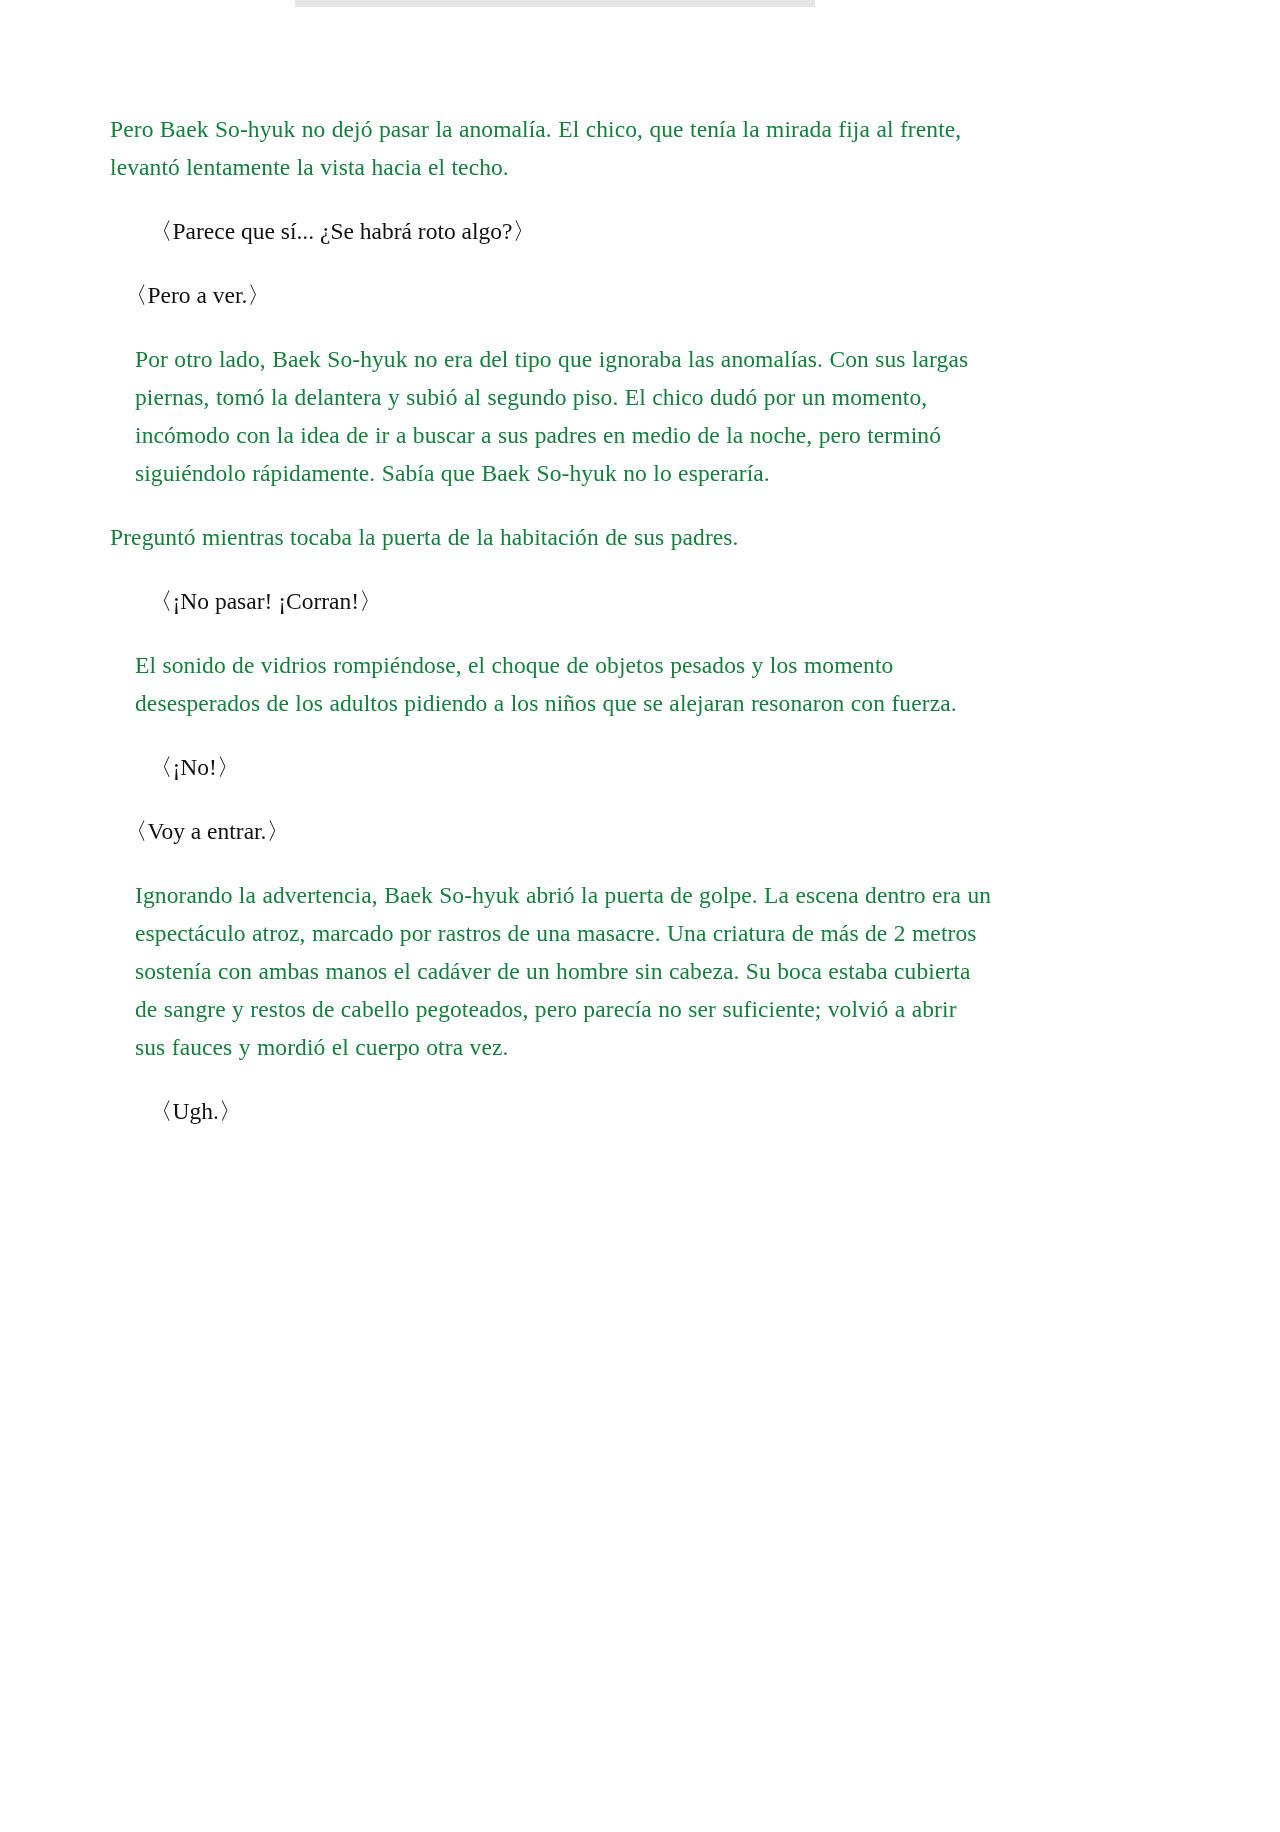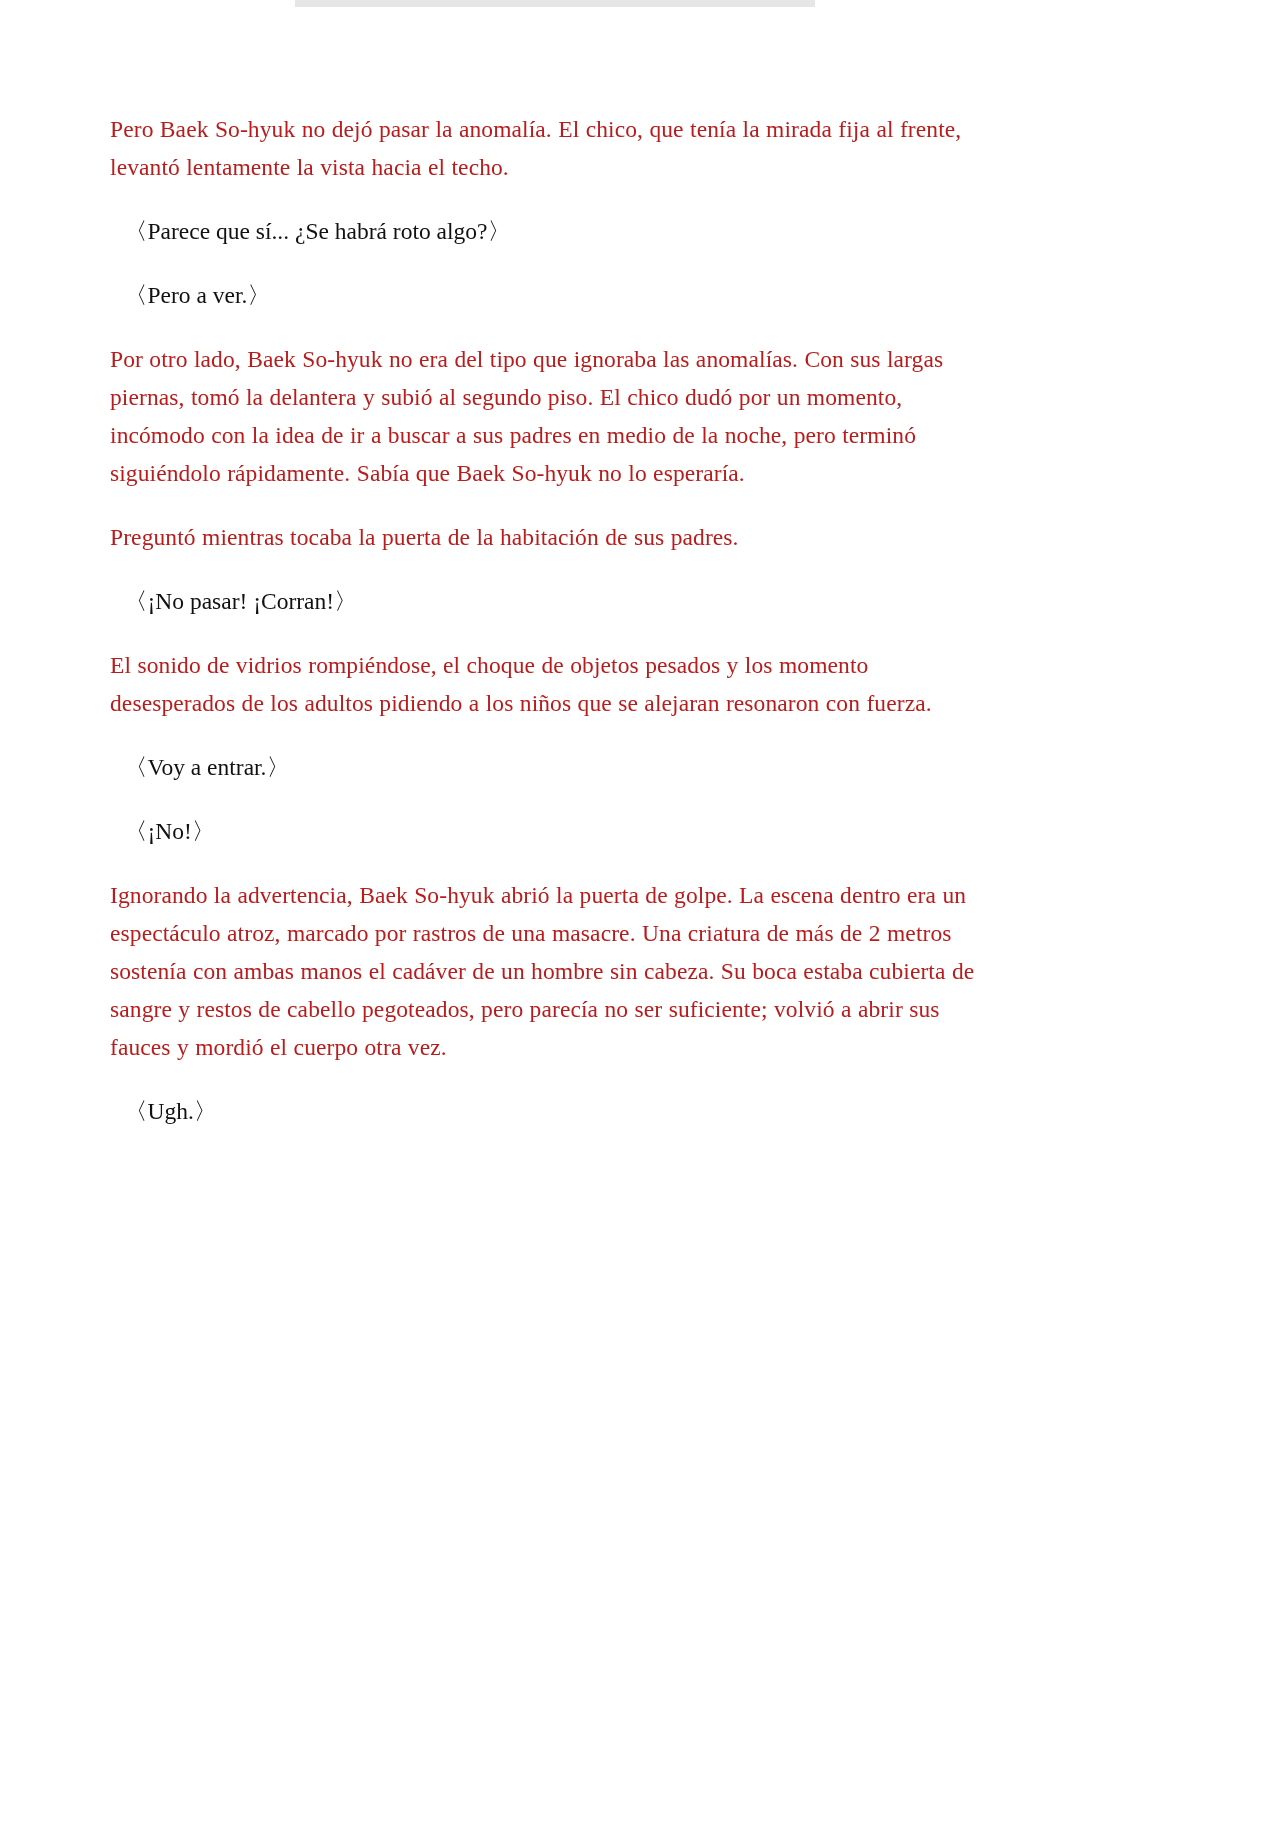--- a/index.html
+++ b/index.html
@@ -42,36 +42,37 @@
     width: 882px;
   }
 
   p.para {
     margin: 0 0 26px 0;
     font-size: 23.5px;
     line-height: 38px;
     text-align: left;
     letter-spacing: 0.1px;
     word-spacing: 0.4px;
-    color: #b91c1c;
+    color: #15803d;
   }
 
   p.dialogue {
     margin: 0 0 26px 0;
     padding-left: 14px;
     font-size: 23.5px;
     line-height: 38px;
     color: #111111;
     white-space: nowrap;
   }
 
   
   p.para + p.dialogue,
   p.dialogue + p.para {
     margin-top: 6px;
+    margin-left: 25px;
   }
 
   p.dialogue + p.dialogue {
     margin-top: 0;
   }
 </style>
 </head>
 <body>
 
 <div class="page">
@@ -89,22 +90,22 @@
 
     <p class="para">Por otro lado, Baek So-hyuk no era del tipo que ignoraba las anomalías. Con sus largas piernas, tomó la delantera y subió al segundo piso. El chico dudó por un momento, incómodo con la idea de ir a buscar a sus padres en medio de la noche, pero terminó siguiéndolo rápidamente. Sabía que Baek So-hyuk no lo esperaría.</p>
 
 
     <p class="para">Preguntó mientras tocaba la puerta de la habitación de sus padres.</p>
 
     <p class="dialogue">〈¡No pasar! ¡Corran!〉</p>
 
     <p class="para">El sonido de vidrios rompiéndose, el choque de objetos pesados y los momento desesperados de los adultos pidiendo a los niños que se alejaran resonaron con fuerza.</p>
 
+    <p class="dialogue">〈¡No!〉</p>
+
     <p class="dialogue">〈Voy a entrar.〉</p>
-
-    <p class="dialogue">〈¡No!〉</p>
 
     <p class="para">Ignorando la advertencia, Baek So-hyuk abrió la puerta de golpe. La escena dentro era un espectáculo atroz, marcado por rastros de una masacre. Una criatura de más de 2 metros sostenía con ambas manos el cadáver de un hombre sin cabeza. Su boca estaba cubierta de sangre y restos de cabello pegoteados, pero parecía no ser suficiente; volvió a abrir sus fauces y mordió el cuerpo otra vez.</p>
 
     <p class="dialogue">〈Ugh.〉</p>
 
   </div>
 </div>
 
 </body></html>

